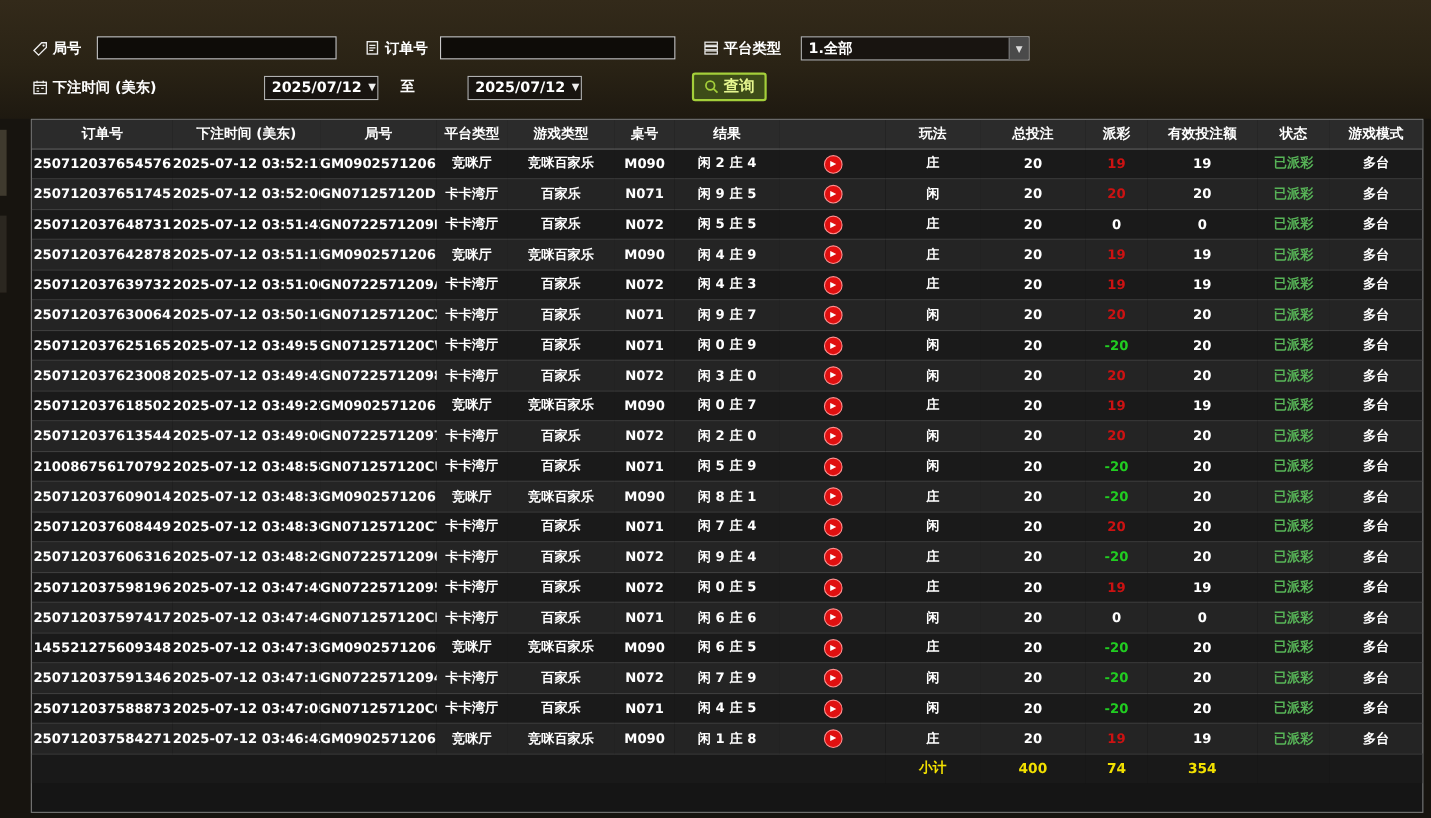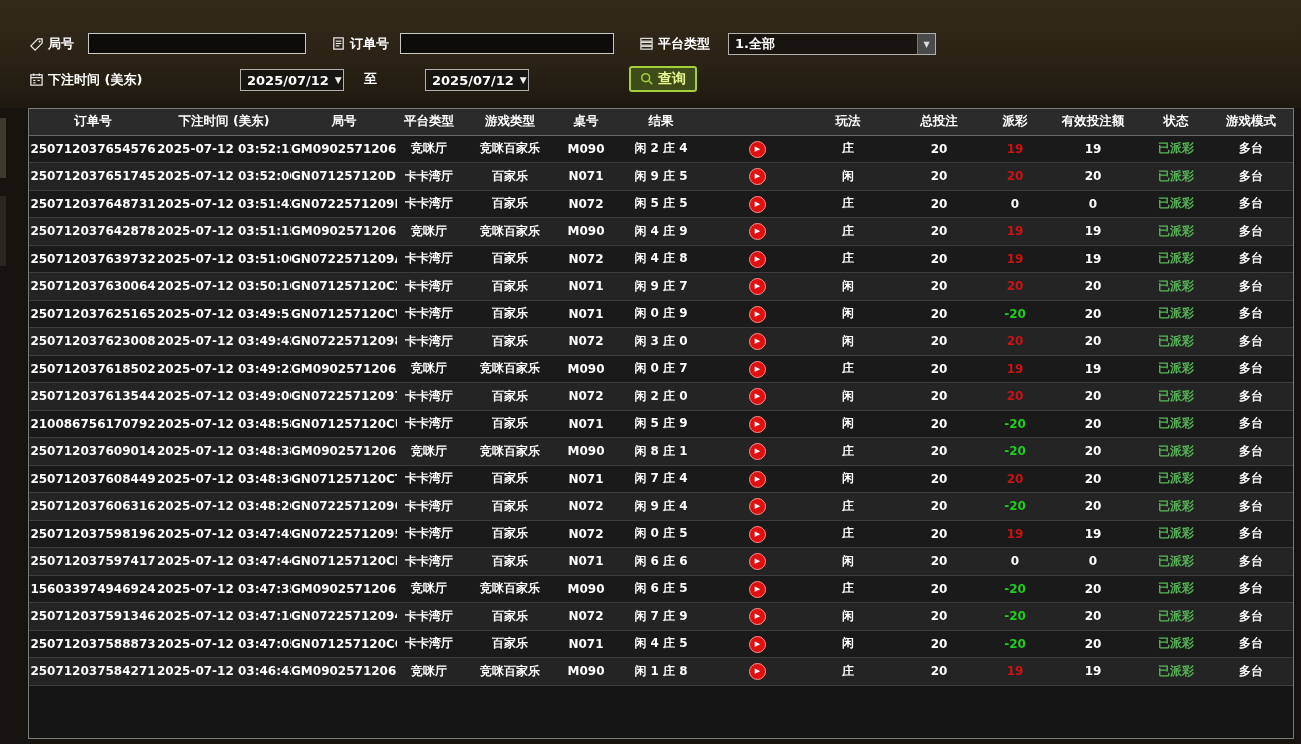--- a/index.html
+++ b/index.html
@@ -239,21 +239,21 @@
             <td class="status">已派彩</td>
             <td>多台</td>
           </tr>
           <tr>
             <td>250712037639732</td>
             <td>2025-07-12 03:51:00</td>
             <td>GN0722571209A</td>
             <td>卡卡湾厅</td>
             <td>百家乐</td>
             <td>N072</td>
-            <td>闲 4 庄 8</td>
+            <td>闲 4 庄 3</td>
             <td><span class="play-btn">▶</span></td>
             <td>庄</td>
             <td>20</td>
             <td class="pos">19</td>
             <td>19</td>
             <td class="status">已派彩</td>
             <td>多台</td>
           </tr>
           <tr>
             <td>250712037630064</td>
@@ -425,21 +425,21 @@
             <td>闲 6 庄 6</td>
             <td><span class="play-btn">▶</span></td>
             <td>闲</td>
             <td>20</td>
             <td class="zero">0</td>
             <td>0</td>
             <td class="status">已派彩</td>
             <td>多台</td>
           </tr>
           <tr>
-            <td>156033974946924</td>
+            <td>145521275609348</td>
             <td>2025-07-12 03:47:35</td>
             <td>GM0902571206G</td>
             <td>竞咪厅</td>
             <td>竞咪百家乐</td>
             <td>M090</td>
             <td>闲 6 庄 5</td>
             <td><span class="play-btn">▶</span></td>
             <td>庄</td>
             <td>20</td>
             <td class="neg">-20</td>
@@ -490,16 +490,25 @@
             <td><span class="play-btn">▶</span></td>
             <td>庄</td>
             <td>20</td>
             <td class="pos">19</td>
             <td>19</td>
             <td class="status">已派彩</td>
             <td>多台</td>
           </tr>
         </tbody>
       <tfoot>
+        <tr>
+          <td colspan="8"></td>
+          <td>小计</td>
+          <td>400</td>
+          <td>74</td>
+          <td>354</td>
+          <td></td>
+          <td></td>
+        </tr>
       </tfoot>
     </table>
   </div>
 </div>
 
 </body></html>

